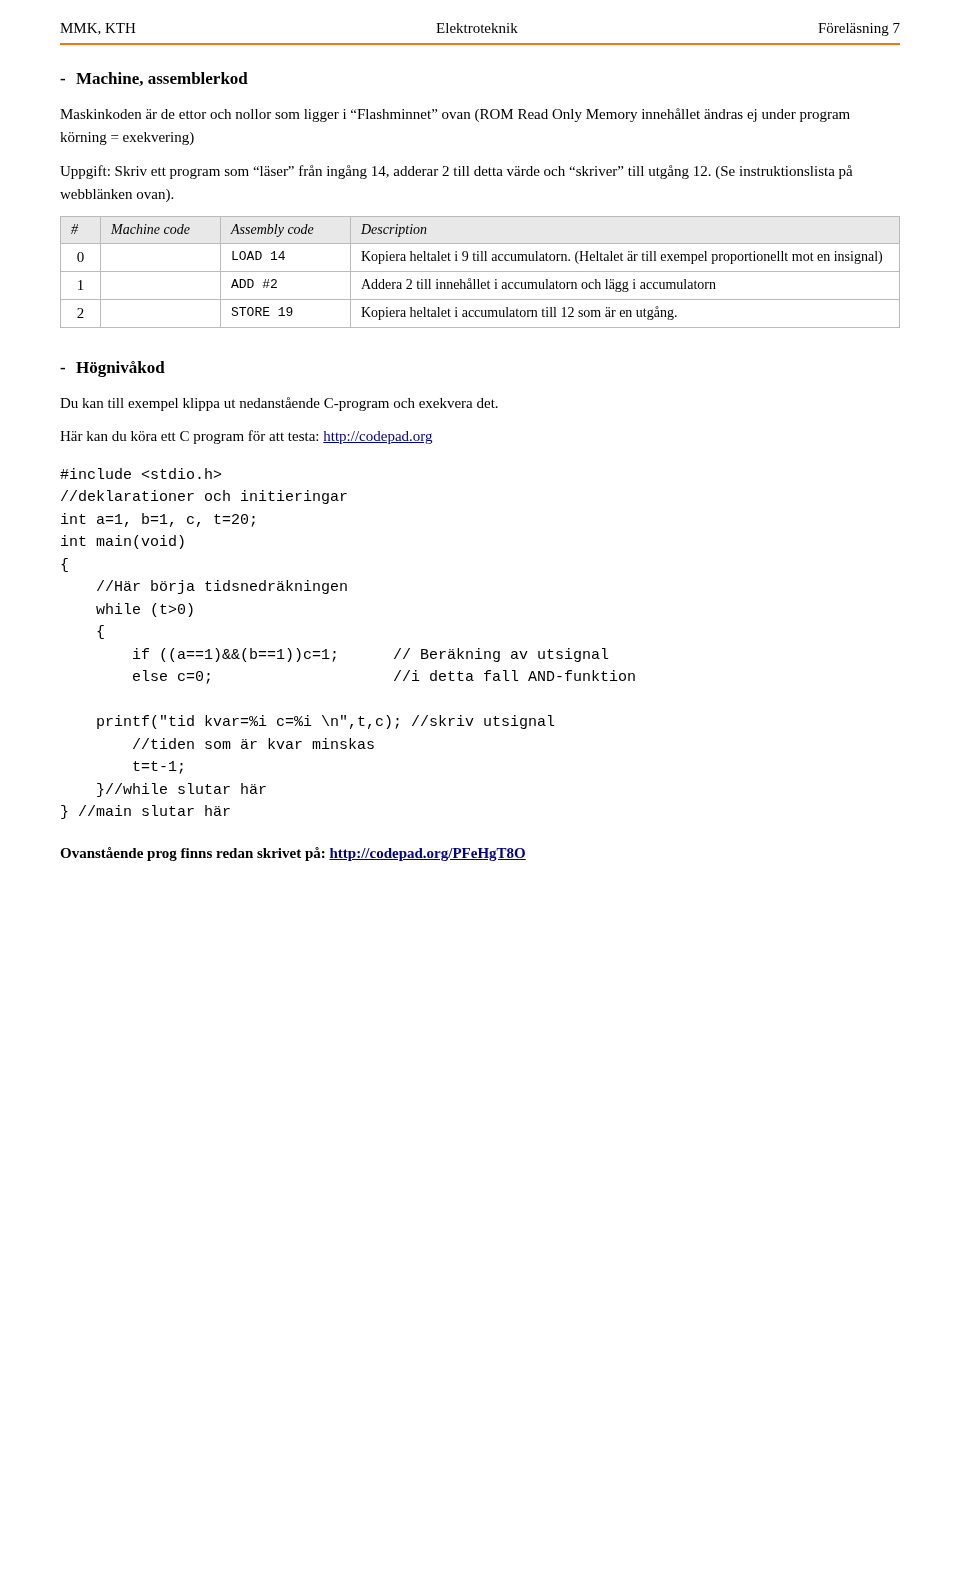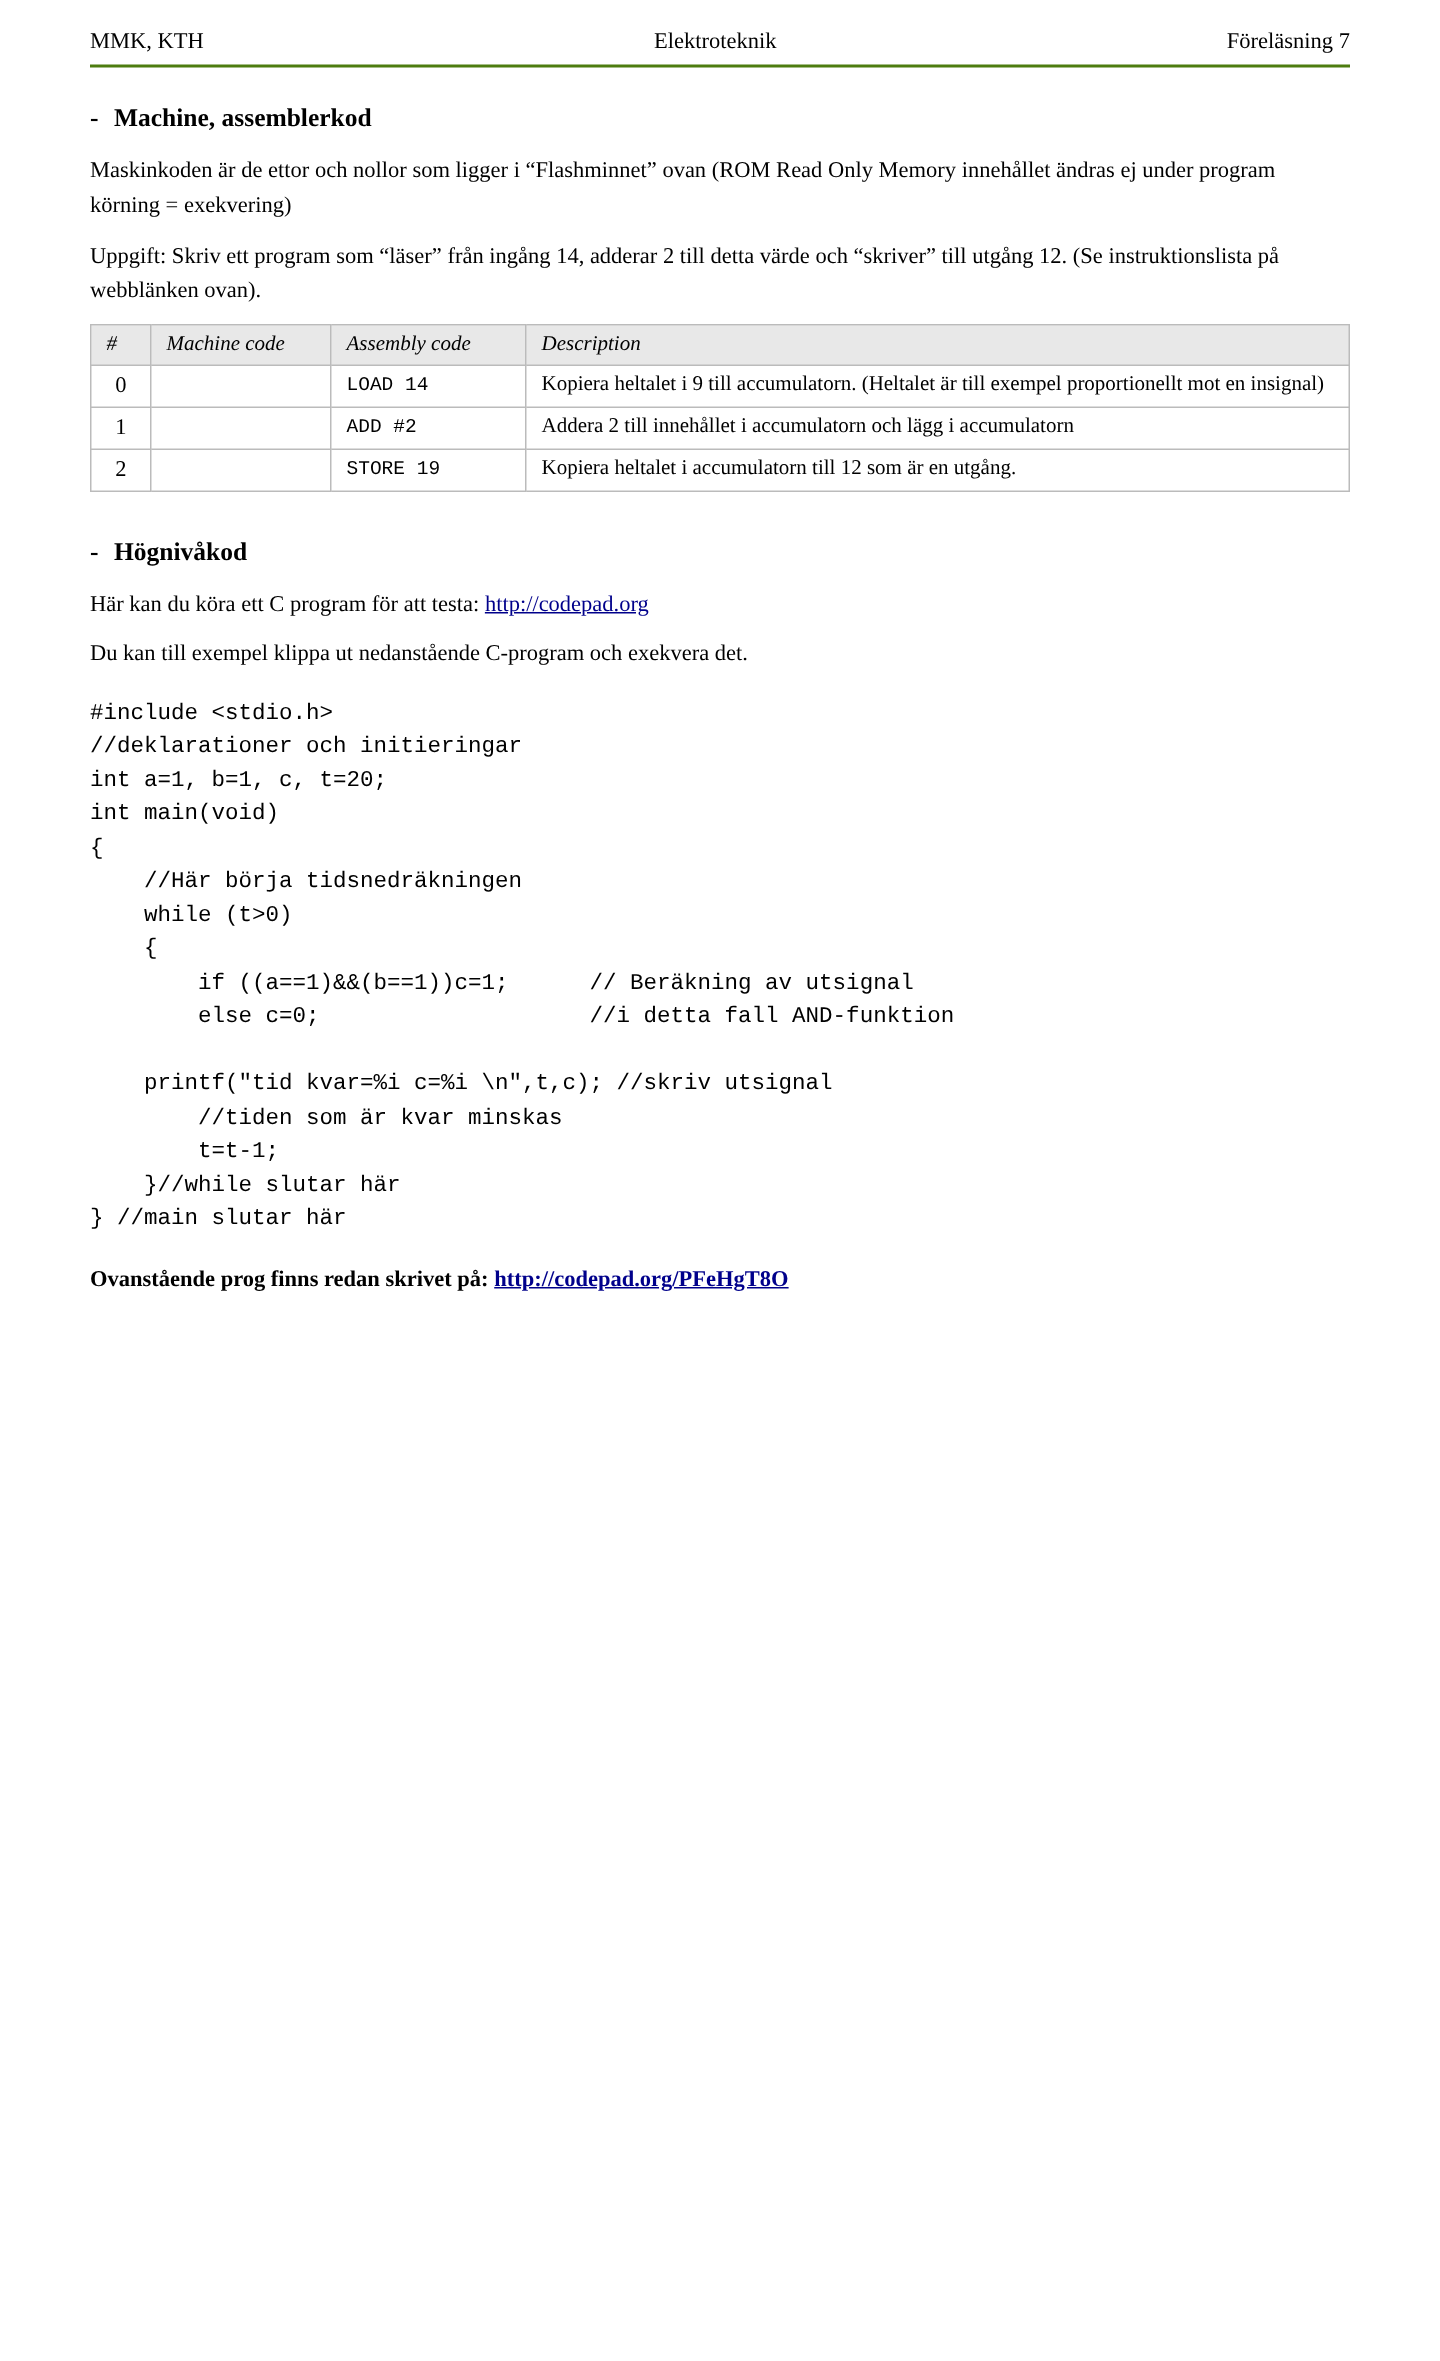--- a/index.html
+++ b/index.html
@@ -16,21 +16,21 @@
     .page {
       width: 960px;
       padding: 20px 60px 40px 60px;
     }
 
     
     .page-header {
       display: flex;
       justify-content: space-between;
       align-items: center;
-      border-bottom: 2px solid #4d7c0f;
+      border-bottom: 2px solid #f97316;
       padding-bottom: 6px;
       margin-bottom: 24px;
     }
 
     .header-left, .header-center, .header-right {
       font-size: 15px;
     }
 
     
     .section-heading {
@@ -184,24 +184,24 @@
       </tbody>
   </table>
 
   <div class="section-separator"></div>
 
   <div class="section-heading">
     <span class="section-heading-dash">-</span>
     <span>Högnivåkod</span>
   </div>
 
+  <p class="body-text">Du kan till exempel klippa ut nedanstående C-program och exekvera det.</p>
   <p class="body-text">
     <span>Här kan du köra ett C program för att testa: </span><a class="link-text">http://codepad.org</a>
   </p>
-  <p class="body-text">Du kan till exempel klippa ut nedanstående C-program och exekvera det.</p>
 
   <div class="code-block">#include &lt;stdio.h&gt;
 //deklarationer och initieringar
 int a=1, b=1, c, t=20;
 int main(void)
 {
     //Här börja tidsnedräkningen
     while (t&gt;0)
     {
         if ((a==1)&amp;&amp;(b==1))c=1;      // Beräkning av utsignal

